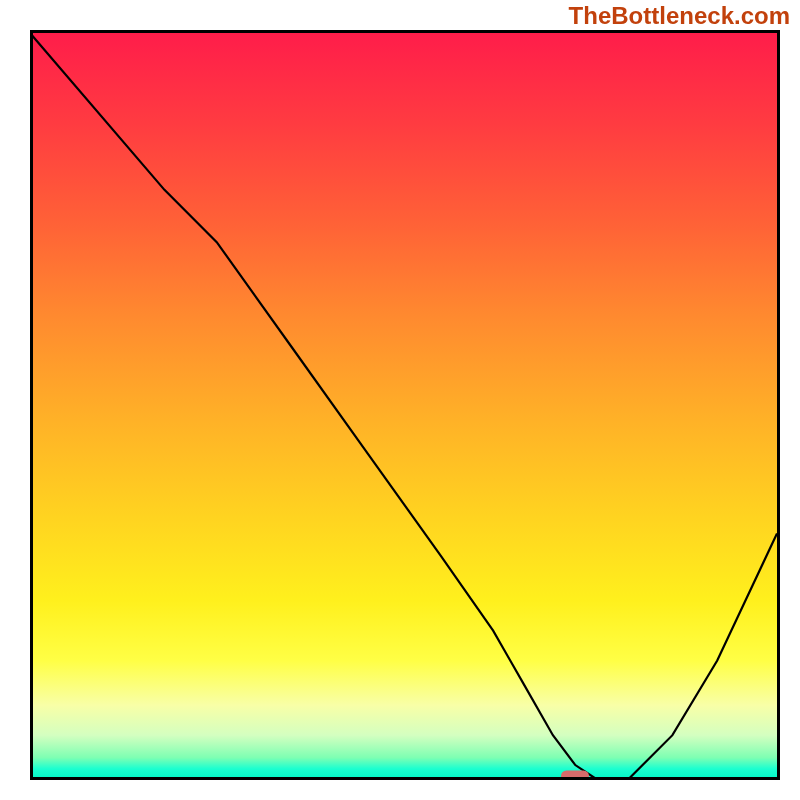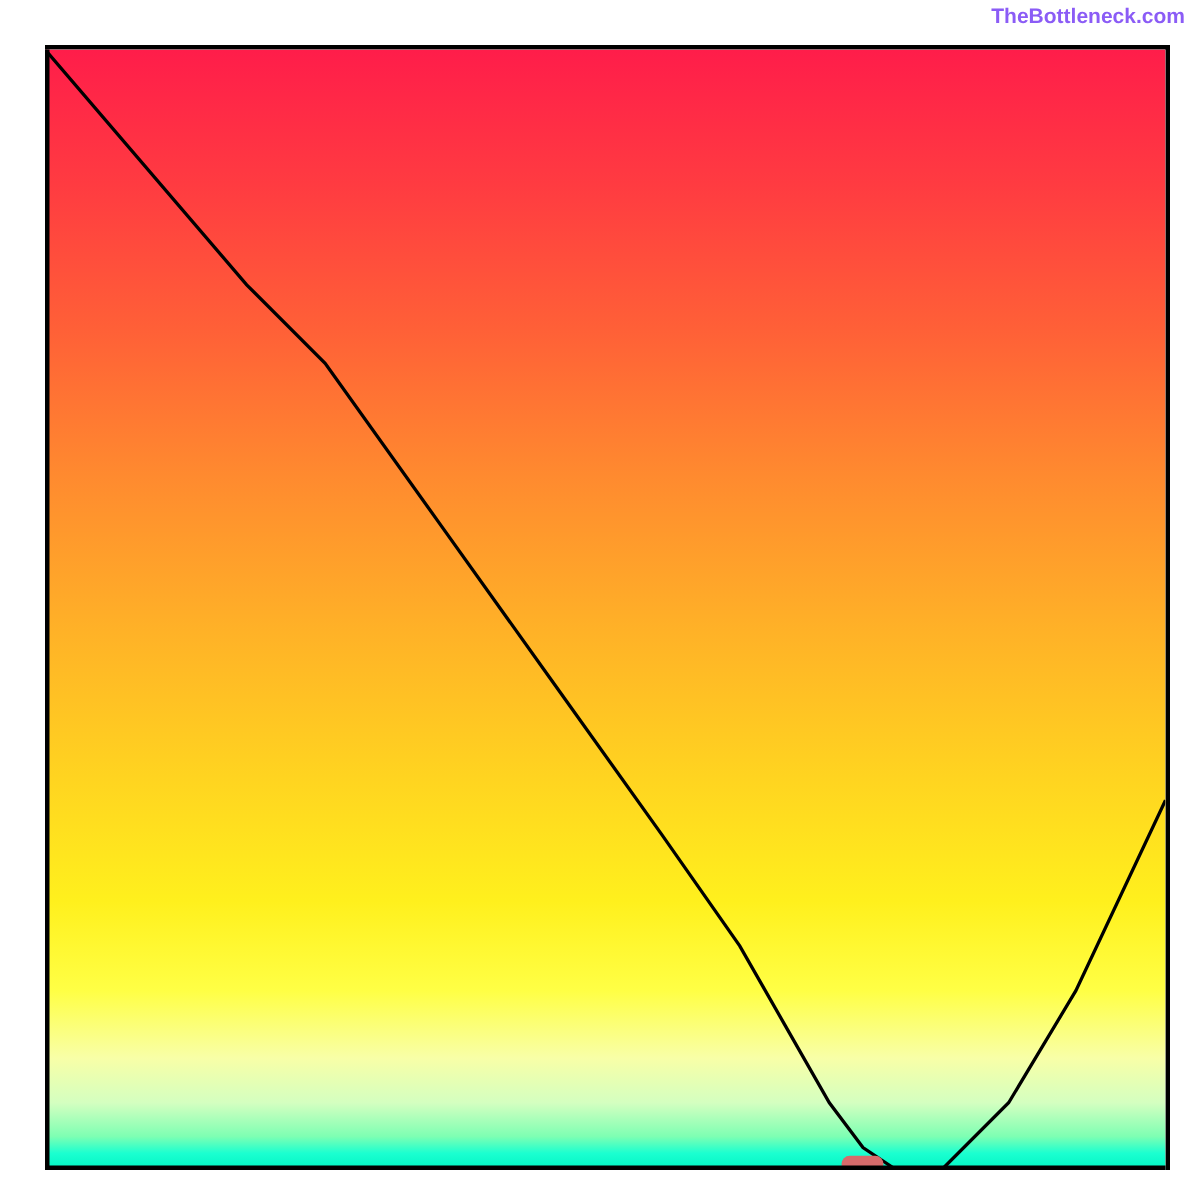--- a/index.html
+++ b/index.html
@@ -7,23 +7,23 @@
     width: 800px;
     height: 800px;
     background: #fff;
     position: relative;
     font-family: Arial, sans-serif;
   }
   .watermark {
     position: absolute;
     top: 2px;
     right: 10px;
-    font-size: 14px;
+    font-size: 24px;
     font-weight: bold;
-    color: #8b5cf6;
+    color: #c2410c;
     z-index: 10;
   }
   .chart-container {
     position: absolute;
     top: 30px;
     left: 30px;
     width: 750px;
     height: 750px;
     border-top: 3px solid #000;
     border-right: 3px solid #000;

